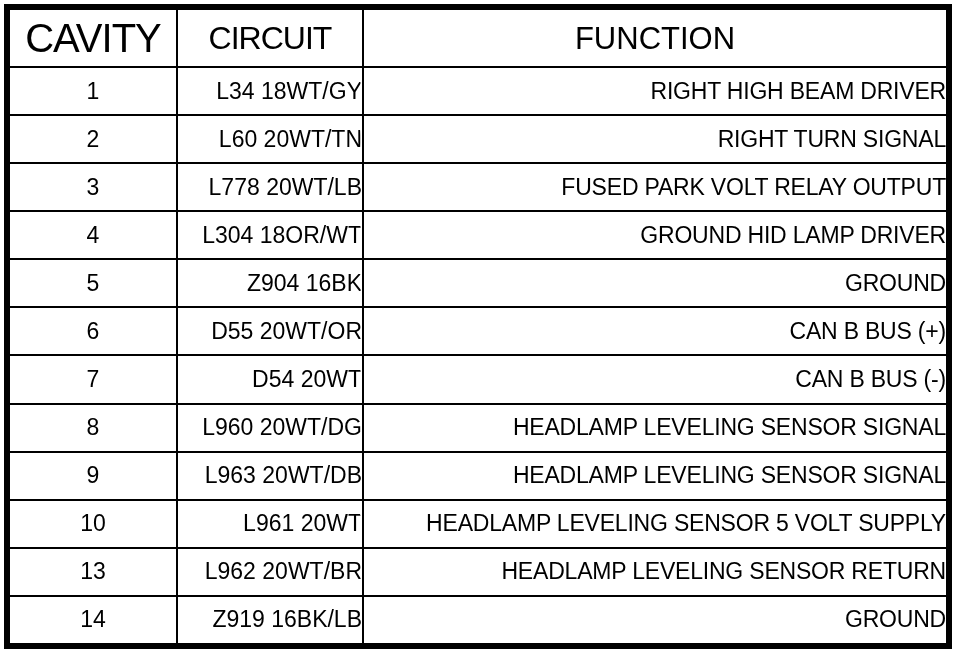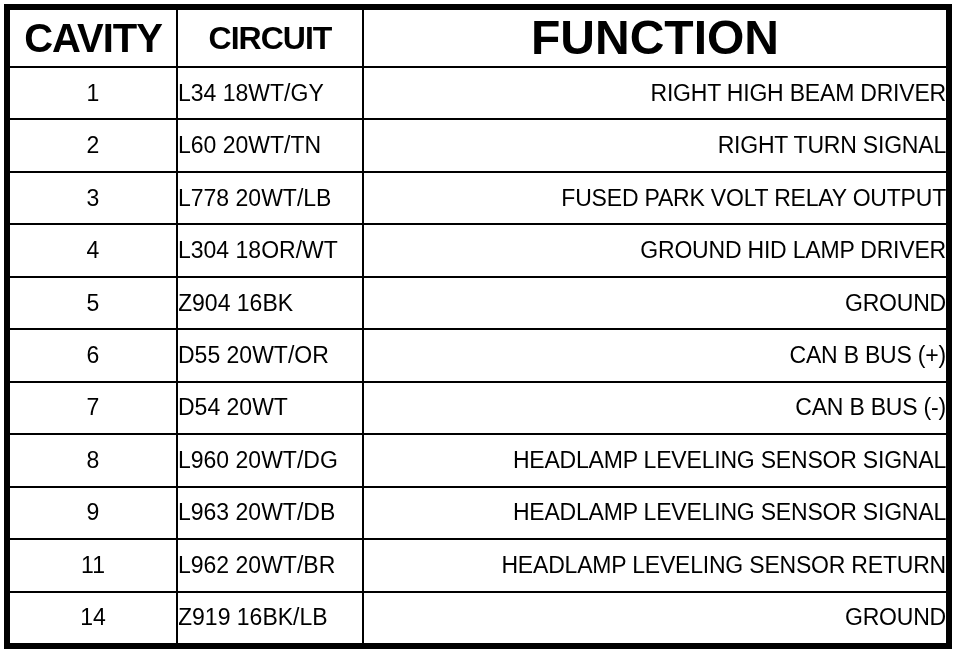--- a/index.html
+++ b/index.html
@@ -43,52 +43,52 @@
     padding: 0;
     color: #000000;
     background: #ffffff;
     white-space: nowrap;
     overflow: hidden;
   }
 
   
   table.pinout thead th {
     height: 56px;
-    font-weight: bold;
+    font-weight: normal;
     line-height: 1;
     vertical-align: middle;
   }
   th.h-cavity {
     font-size: 40px;
     text-align: center;
     letter-spacing: -1px;
   }
   th.h-circuit {
     font-size: 32px;
     text-align: center;
     letter-spacing: -1px;
   }
   th.h-function {
-    font-size: 48px;
+    font-size: 31px;
     letter-spacing: 0px;
   }
 
   
   table.pinout tbody td {
     height: 42px;
     font-size: 23px;
     font-weight: normal;
     line-height: 1;
     vertical-align: middle;
   }
   td.c-cavity {
     text-align: center;
   }
   td.c-circuit {
-    text-align: left;
+    text-align: right;
     padding-left: 5px;
     border-radius: 20px;
   }
   td.c-function {
     text-align: right;
     padding-left: 6px;
     letter-spacing: -0.2px;
   }
 </style>
 </head>
@@ -148,21 +148,26 @@
           <td class="c-cavity">8</td>
           <td class="c-circuit">L960 20WT/DG</td>
           <td class="c-function">HEADLAMP LEVELING SENSOR SIGNAL</td>
         </tr>
         <tr>
           <td class="c-cavity">9</td>
           <td class="c-circuit">L963 20WT/DB</td>
           <td class="c-function">HEADLAMP LEVELING SENSOR SIGNAL</td>
         </tr>
         <tr>
-          <td class="c-cavity">11</td>
+          <td class="c-cavity">10</td>
+          <td class="c-circuit">L961 20WT</td>
+          <td class="c-function">HEADLAMP LEVELING SENSOR 5 VOLT SUPPLY</td>
+        </tr>
+        <tr>
+          <td class="c-cavity">13</td>
           <td class="c-circuit">L962 20WT/BR</td>
           <td class="c-function">HEADLAMP LEVELING SENSOR RETURN</td>
         </tr>
         <tr>
           <td class="c-cavity">14</td>
           <td class="c-circuit">Z919 16BK/LB</td>
           <td class="c-function">GROUND</td>
         </tr>
       </tbody>
   </table>

